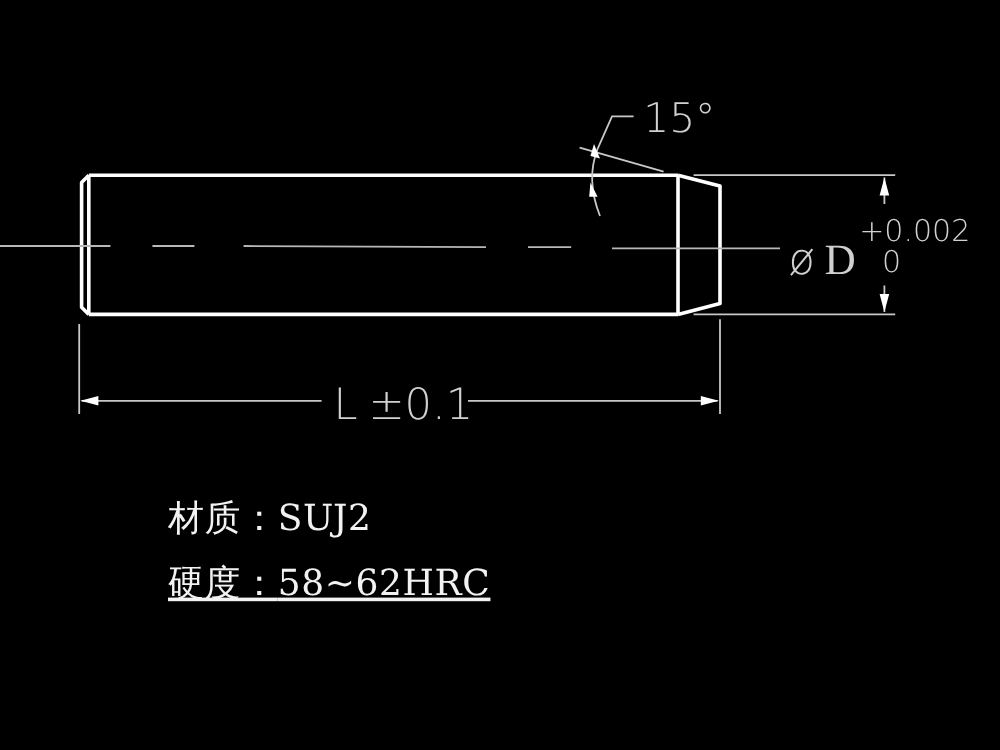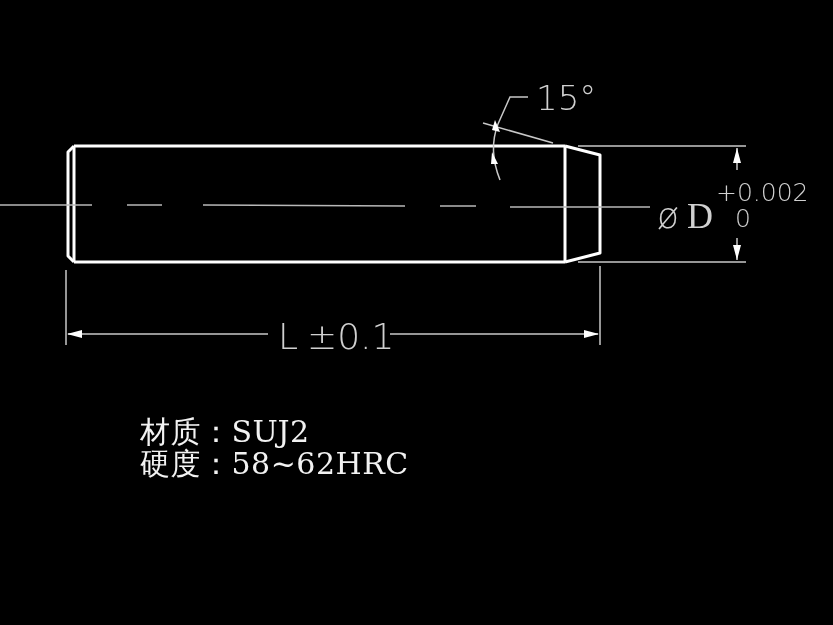--- a/index.html
+++ b/index.html
@@ -67,15 +67,15 @@
     <polygon points="67,334 82,330 82,338" fill="#ffffff" stroke="none"></polygon>
     <polygon points="599,334 584,330 584,338" fill="#ffffff" stroke="none"></polygon>
   </g>
   <text class="cad-text" x="278" y="349" font-size="36" font-weight="200">L</text>
   <text class="cad-text" x="307" y="349" font-size="36" font-weight="200">±0.1</text>
 </svg>
 
 <div class="spec" style="top:412px;">
   <span>材质：</span><span>SUJ2</span>
 </div>
-<div class="spec" style="top:444px;">
+<div class="spec" style="top:466px;text-decoration:underline;">
   <span>硬度：</span><span>58~62HRC</span>
 </div>
 
 </body></html>

